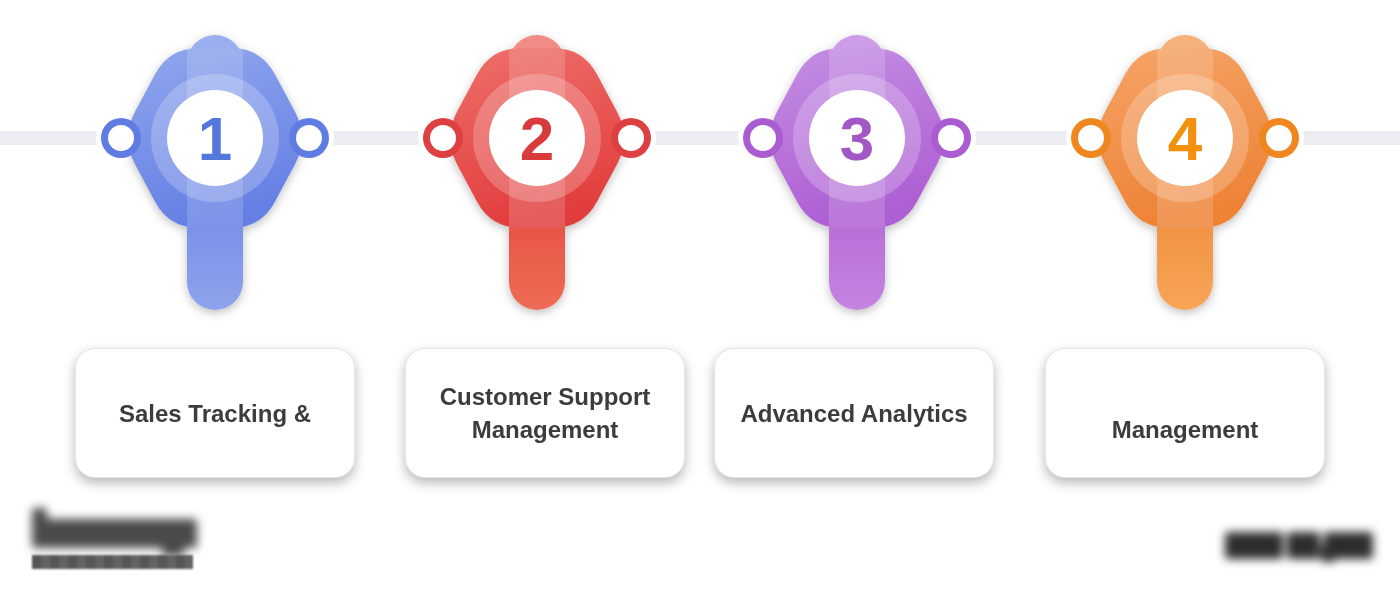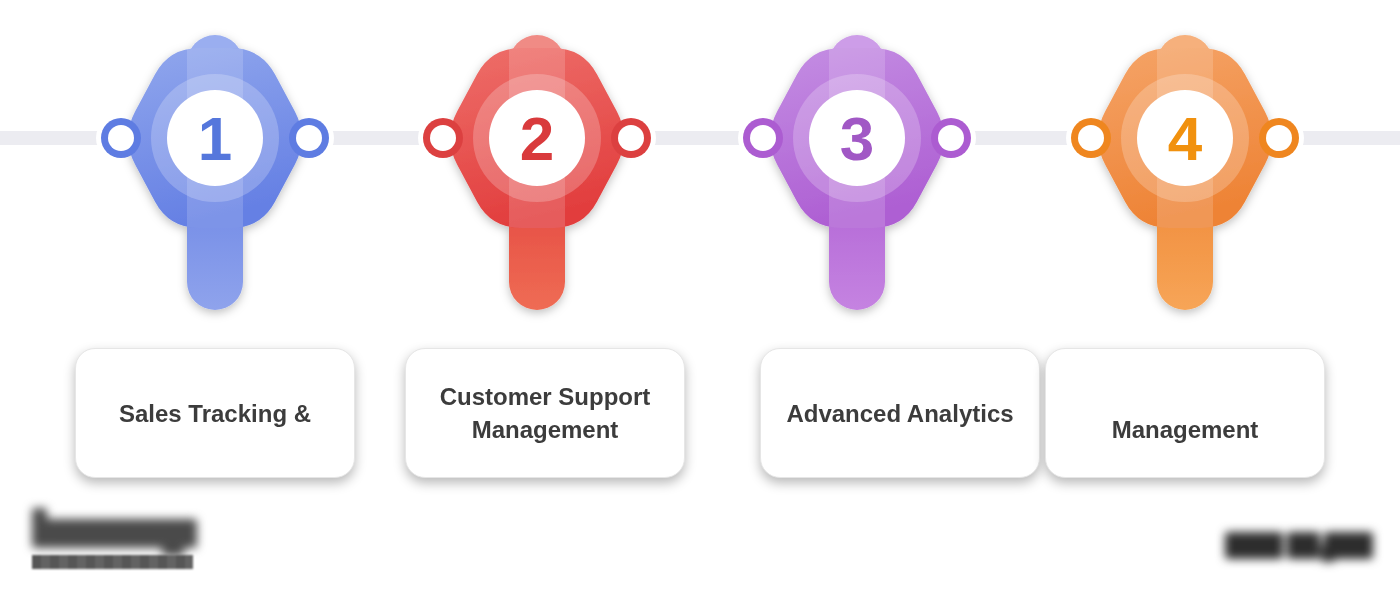--- a/index.html
+++ b/index.html
@@ -19,21 +19,21 @@
 
   
   .card{
     position:absolute;top:348px;width:280px;height:130px;
     background:var(--card-bg,#ffffff);
     border:1px solid #e6e6e6;border-radius:20px;
     box-shadow:0 5px 12px rgba(0,0,0,0.28);
     display:flex;align-items:center;justify-content:center;
     box-sizing:border-box;
   }
-  .c1{left:75px}.c2{left:405px}.c3{left:760px}.c4{left:1045px}
+  .c1{left:75px}.c2{left:405px}.c3{left:714px}.c4{left:1045px}
   .card-text{
     margin:4px;text-align:center;
     font-size:24px;font-weight:bold;line-height:33px;
     color:var(--card-text,#3c3c3c);
   }
 
   
   .wm-left{position:absolute;left:32px;top:508px;width:170px;height:70px;}
   .wm-word{position:relative;width:165px;height:42px;filter:blur(5px);}
   .wm-word .b{position:absolute;background:var(--wm-left,#4a4a4a);border-radius:3px;}

